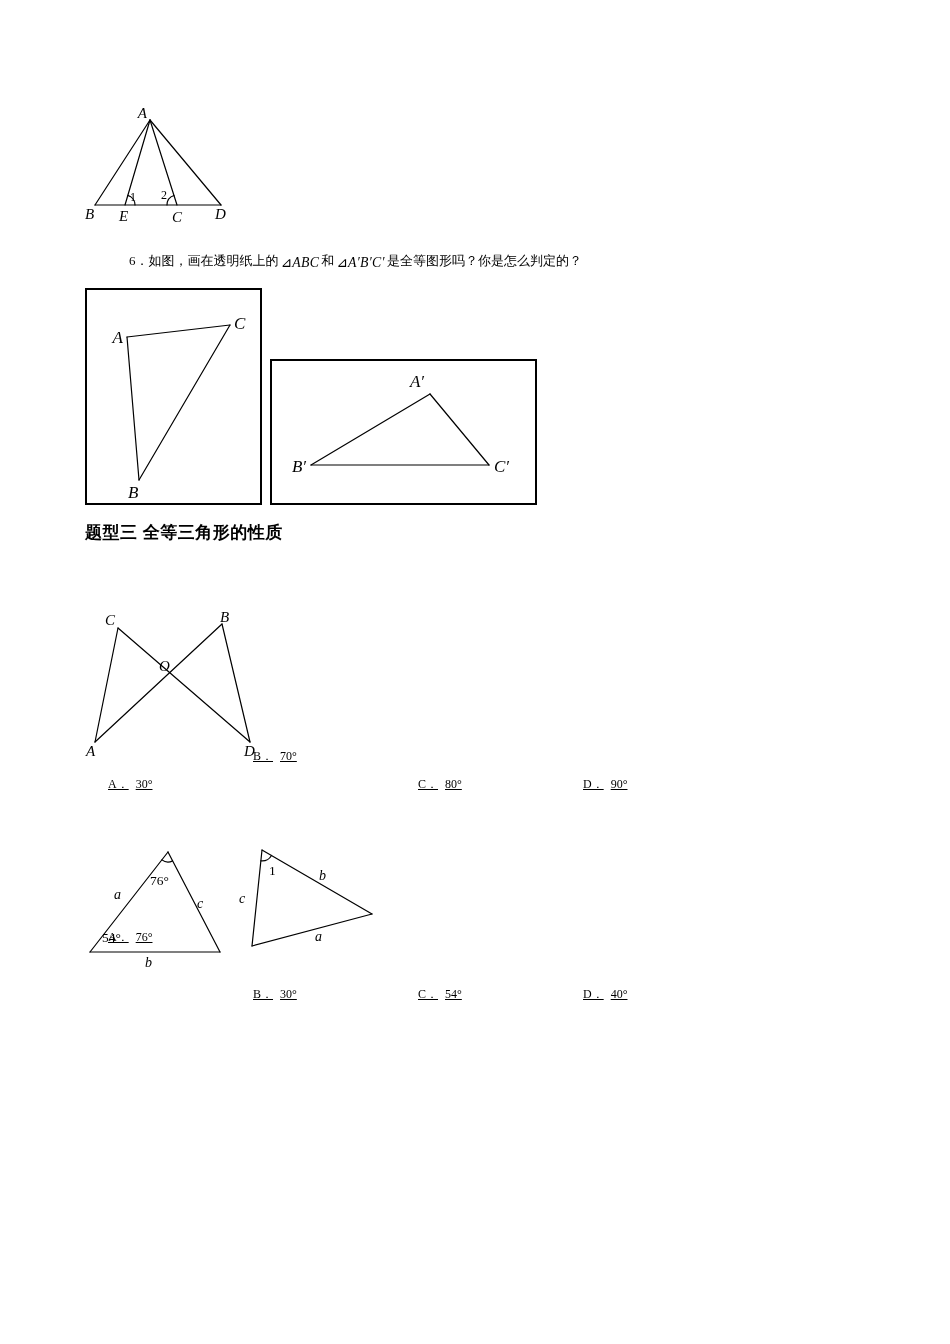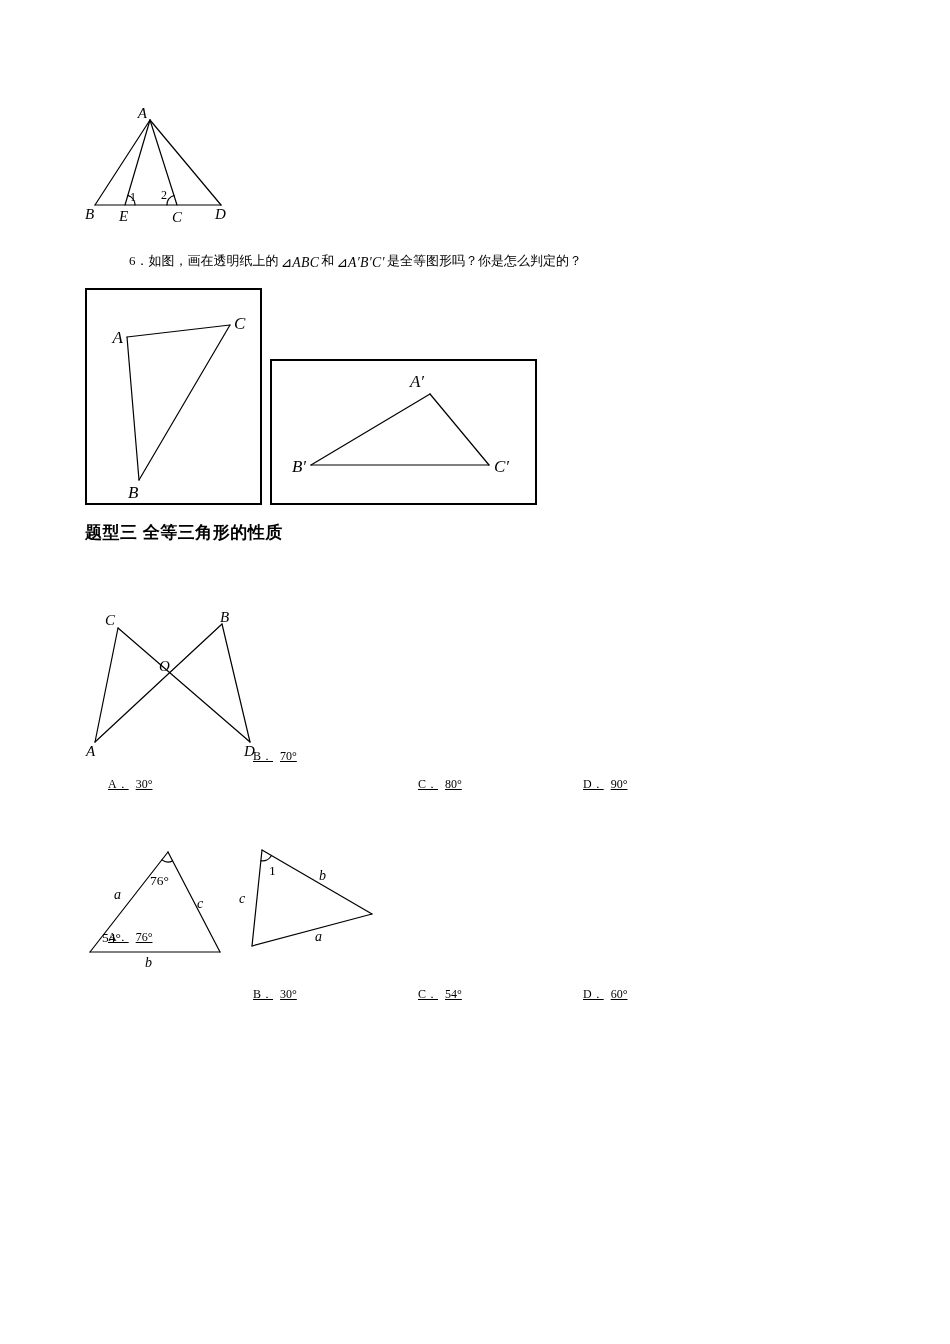--- a/index.html
+++ b/index.html
@@ -131,16 +131,16 @@
     <text class="side-label" x="60" y="125">b</text>
     <text class="deg-label" x="184" y="33">1</text>
     <text class="side-label" x="234" y="38">b</text>
     <text class="side-label" x="154" y="61">c</text>
     <text class="side-label" x="230" y="99">a</text>
   </svg>
 
   <span class="opt" style="left:108px;top:929px"><span class="opt-label">A．</span><span>76°</span></span>
   <span class="opt" style="left:253px;top:986px"><span class="opt-label">B．</span><span>30°</span></span>
   <span class="opt" style="left:418px;top:986px"><span class="opt-label">C．</span><span>54°</span></span>
-  <span class="opt" style="left:583px;top:986px"><span class="opt-label">D．</span><span>60°</span></span>
+  <span class="opt" style="left:583px;top:986px"><span class="opt-label">D．</span><span>40°</span></span>
 
 
 </div>
 
 </body></html>

